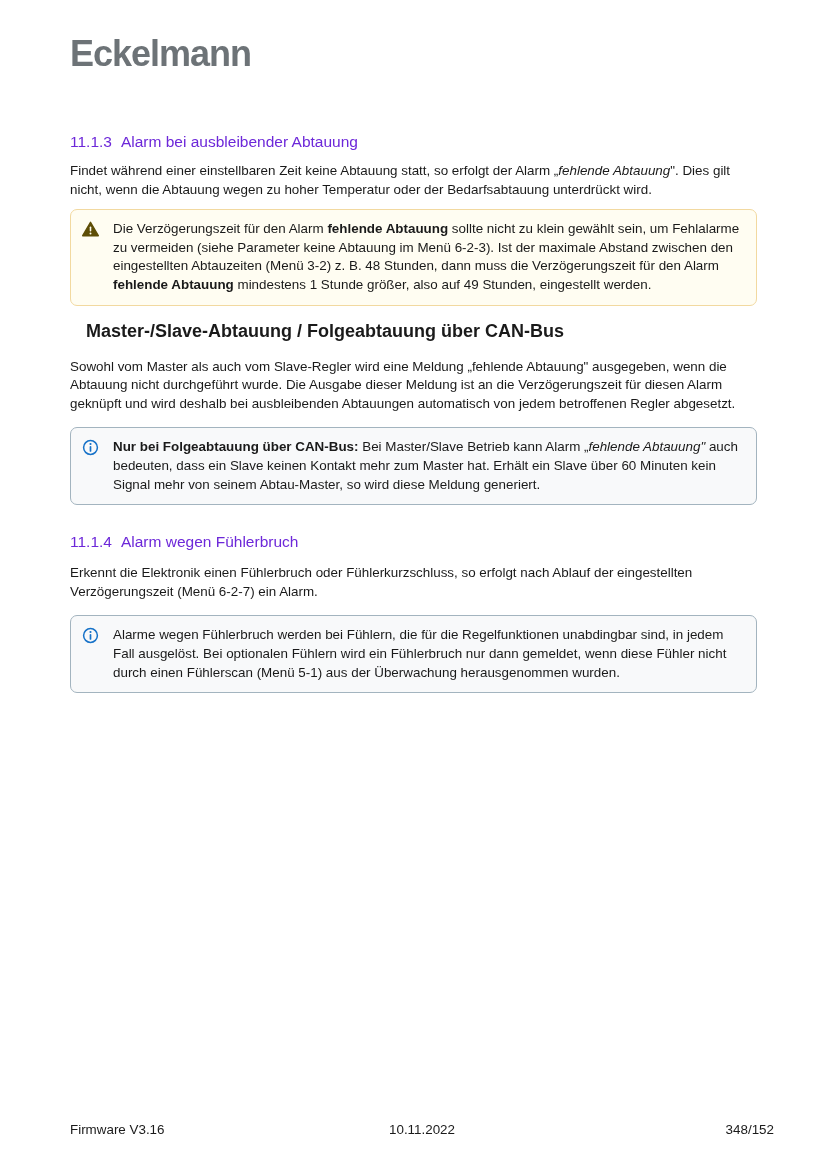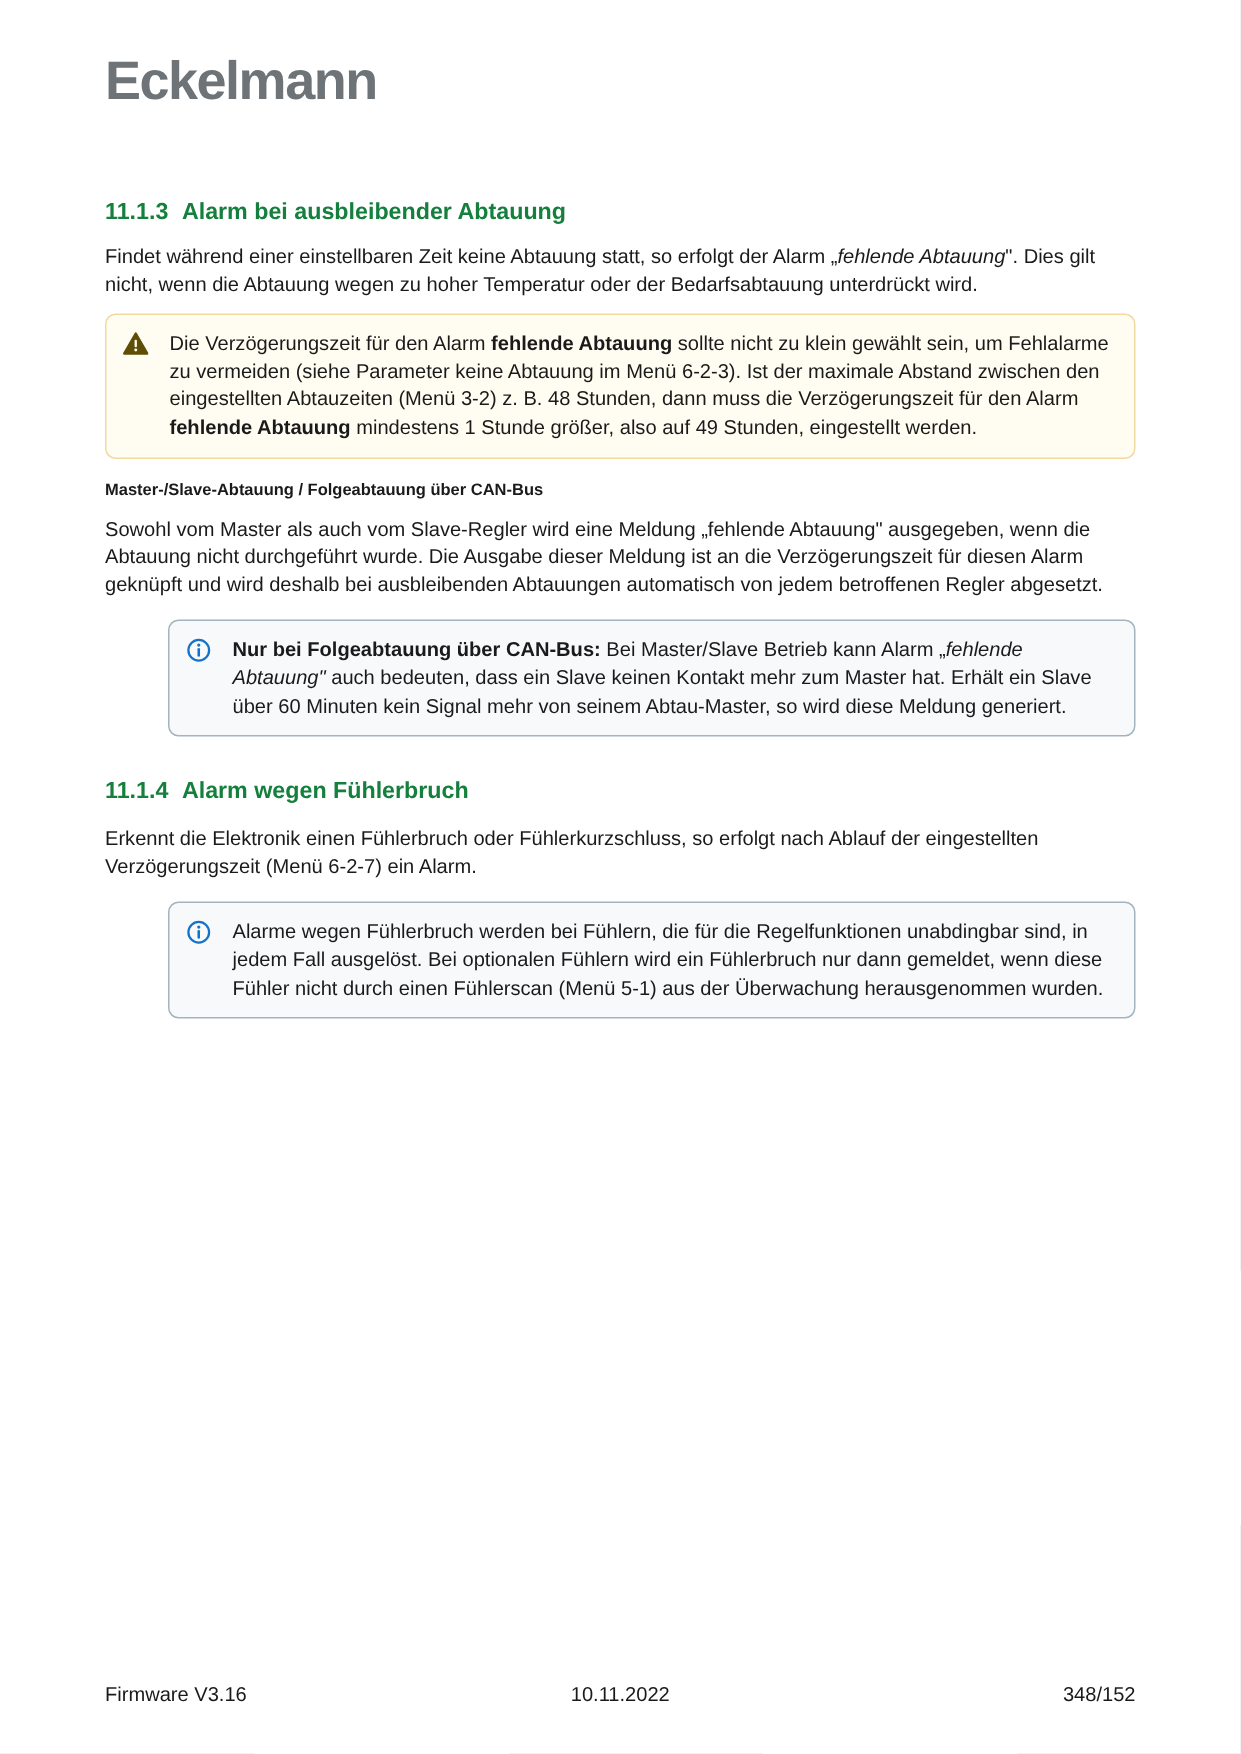--- a/index.html
+++ b/index.html
@@ -19,29 +19,29 @@
     font-size:36px;
     font-weight:bold;
     color:var(--logo-gray,#6d7377);
     letter-spacing:-1px;
     line-height:1;
   }
   h2.section-heading{
     margin:0;
     margin-top:61px;
     font-size:15.5px;
-    font-weight:bold;
-    color:#15803d;
+    font-weight:normal;
+    color:#6d28d9;
   }
   h2.section-heading .sec-num{margin-right:9px;}
   h2.section-heading.second{margin-top:28px;}
   h3.sub-heading{
-    margin:0;
+    margin:16px;
     margin-top:15px;
-    font-size:11px;
+    font-size:18px;
     font-weight:bold;
   }
   p.body-text{
     margin:0;
     margin-top:11px;
     font-size:13.4px;
     line-height:18.6px;
   }
   .note{
     display:flex;
@@ -56,29 +56,28 @@
   }
   .note.warning{
     background:var(--warning-bg,#fffdf2);
     border-color:var(--warning-border,#f2d9a0);
     margin-top:10px;
   }
   .note.info{
     background:var(--info-bg,#f8f9fa);
     border-color:var(--info-border,#a3b4bf);
     margin-top:14px;
-    margin-left:42px;
   }
   .note .icon-wrap{flex:0 0 18px;padding-top:1px;}
   .note-text{flex:1;}
   .b{font-weight:bold;}
   .i{font-style:italic;}
   .footer{
     position:absolute;
-    left:70px;right:70px;bottom:32px;
+    left:70px;right:53px;bottom:32px;
     display:flex;
     align-items:flex-end;
     font-size:13.4px;
     color:#1a1a1a;
   }
   .footer .cell{flex:1;}
   .footer .cell.center{text-align:center;}
   .footer .cell.right{text-align:right;}
 </style>
 </head>

